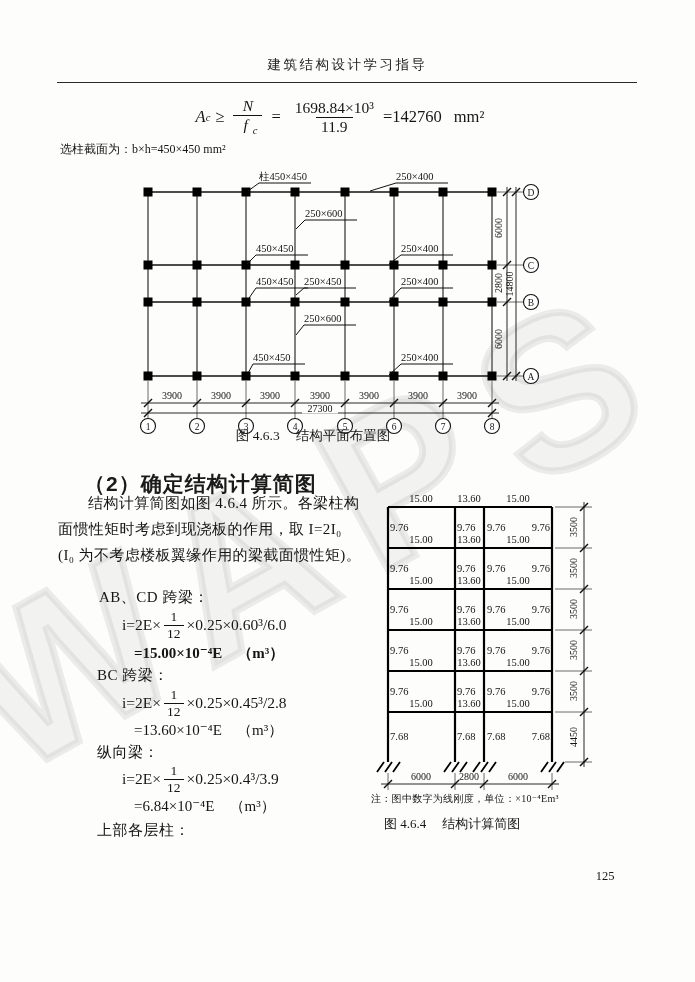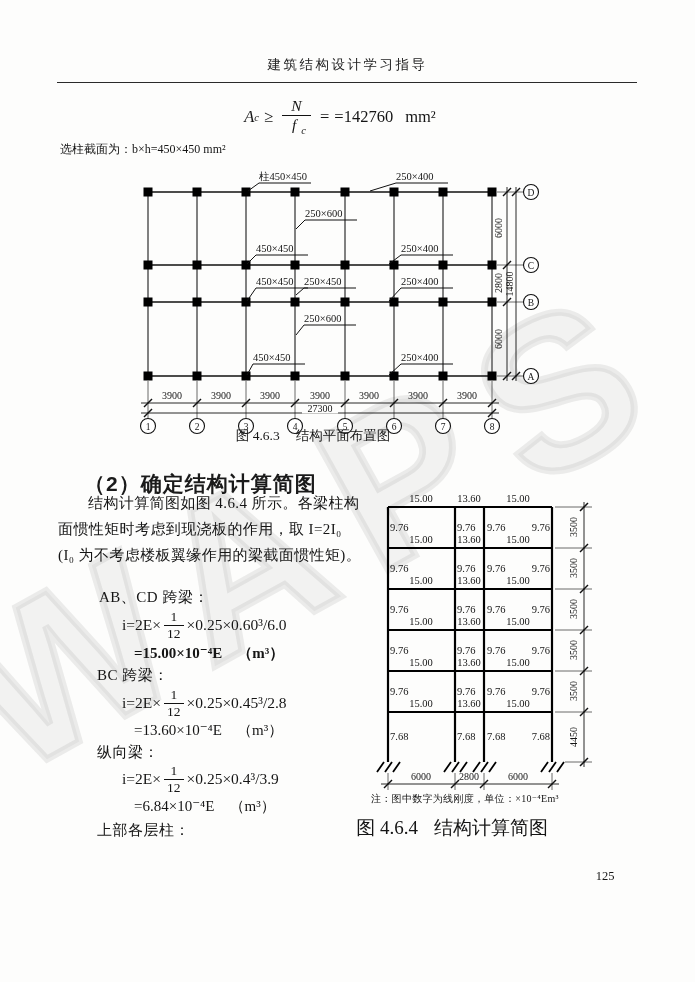--- a/index.html
+++ b/index.html
@@ -72,20 +72,24 @@
 
     <div class="formula-top">
       <span class="v">A</span>
         <sub class="s v">c</sub>
       <span class="op">≥</span>
       <span class="frac">
         <span class="fnum v">N</span>
         <span class="fden"><span class="v">f</span><sub class="s v">c</sub></span>
       </span>
       <span class="op">=</span>
+      <span class="frac">
+        <span class="fnum">1698.84×10³</span>
+        <span class="fden">11.9</span>
+      </span>
       <span>=142760</span>
       <span class="unit">mm²</span>
     </div>
 
     <div class="select-line">选柱截面为：b×h=450×450 mm²</div>
 
     <svg class="abs" style="left:0;top:0;" width="695" height="982" viewBox="0 0 695 982">
 
       <g>
 
@@ -414,19 +418,19 @@
           <span class="fnum">1</span>
           <span class="fden">12</span>
         </span>
       <span>×0.25×0.4³/3.9</span>
     </div>
     <div class="ires" style="top:797px;left:134px;">=6.84×10⁻⁴E　（m³）</div>
 
     <div class="lbl" style="top:821px;left:97px;">上部各层柱：</div>
 
     <div class="note464">注：图中数字为线刚度，单位：×10⁻⁴Em³</div>
-    <div class="cap" style="top:815px;left:352px;width:200px;font-size:19px;">
+    <div class="cap" style="top:815px;left:352px;width:200px;font-size:13px;">
       <span>图 4.6.4</span><span class="gap">结构计算简图</span>
     </div>
 
     <div class="pagenum">125</div>
   </div>
 </div>
 
 </body></html>

